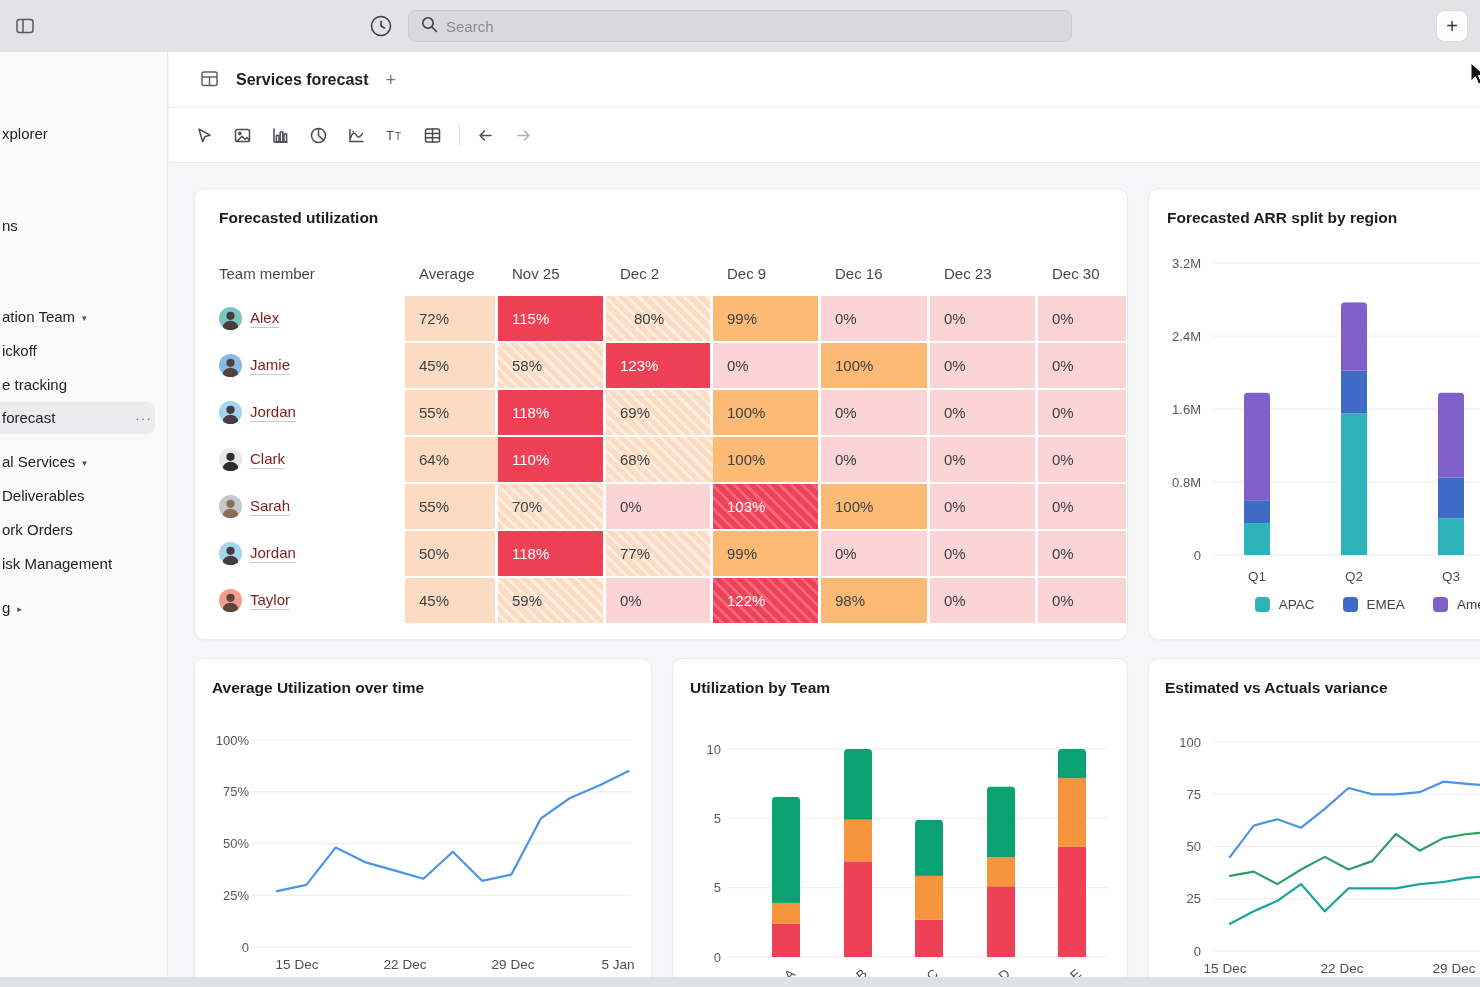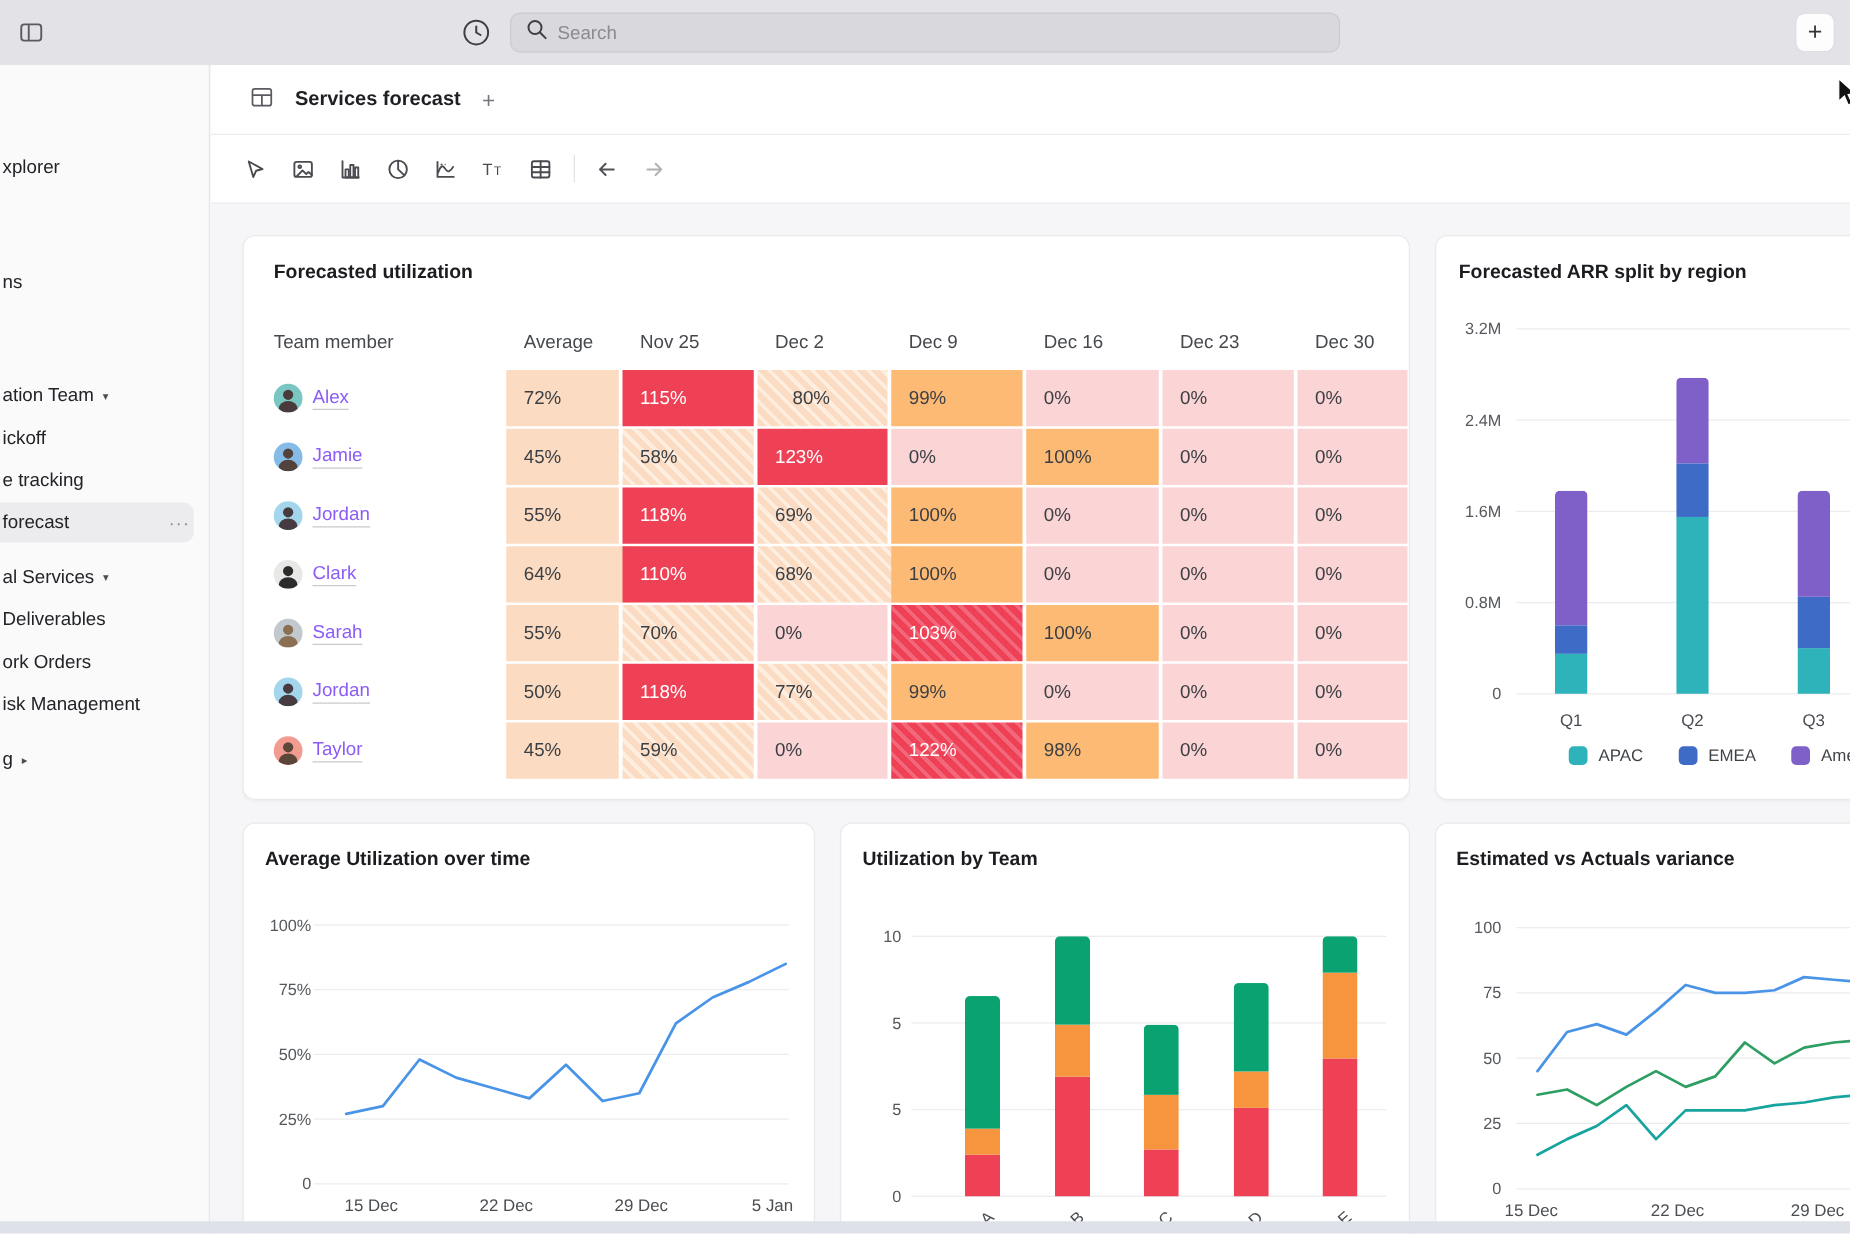--- a/index.html
+++ b/index.html
@@ -45,21 +45,21 @@
   .t-headlabel { position:absolute; top:76px; font-size:15px; color:#45484D; }
   .t-cell { position:absolute; height:45px; display:flex; align-items:center; padding-left:14px; font-size:15px; color:#3C3F44; }
   .c-peach { background:#FBDCC2; }
   .c-peach-hatch { background:repeating-linear-gradient(45deg,#FBDCC2 0 5px,#FDEEDF 5px 8px); }
   .c-red { background:#EF4155; color:#fff; }
   .c-red-hatch { background:repeating-linear-gradient(45deg,#EF4155 0 5px,#F3677B 5px 8px); color:#fff; }
   .c-green { background:#fdba74; }
   .c-pink { background:#FBD4D5; }
   .t-namecell { position:absolute; left:0; width:207px; height:45px; display:flex; align-items:center; }
   .avatar { position:absolute; left:24px; width:23px; height:23px; border-radius:50%; overflow:hidden; }
-  .t-name { position:absolute; left:55px; font-size:15px; color:#8b5cf6; border-bottom:1px solid #C8CACD; padding-bottom:1px; cursor:pointer; }
+  .t-name { position:absolute; left:55px; font-size:15px; color:#7f1d1d; border-bottom:1px solid #C8CACD; padding-bottom:1px; cursor:pointer; }
 
   
   #arr-card { left:979px; top:25px; width:470px; height:452px; }
   #avg-card { left:25px; top:495px; width:458px; height:400px; }
   #team-card { left:503px; top:495px; width:456px; height:400px; }
   #var-card { left:979px; top:495px; width:470px; height:400px; }
   .chart-svg { position:absolute; left:0; top:0; }
   #arr-legend { position:absolute; left:0; top:408px; width:470px; display:flex; justify-content:center; gap:28px; }
   .lg-item { display:flex; align-items:center; gap:9px;text-align:center; }
   .lg-swatch { width:15px; height:15px; border-radius:4px; }

